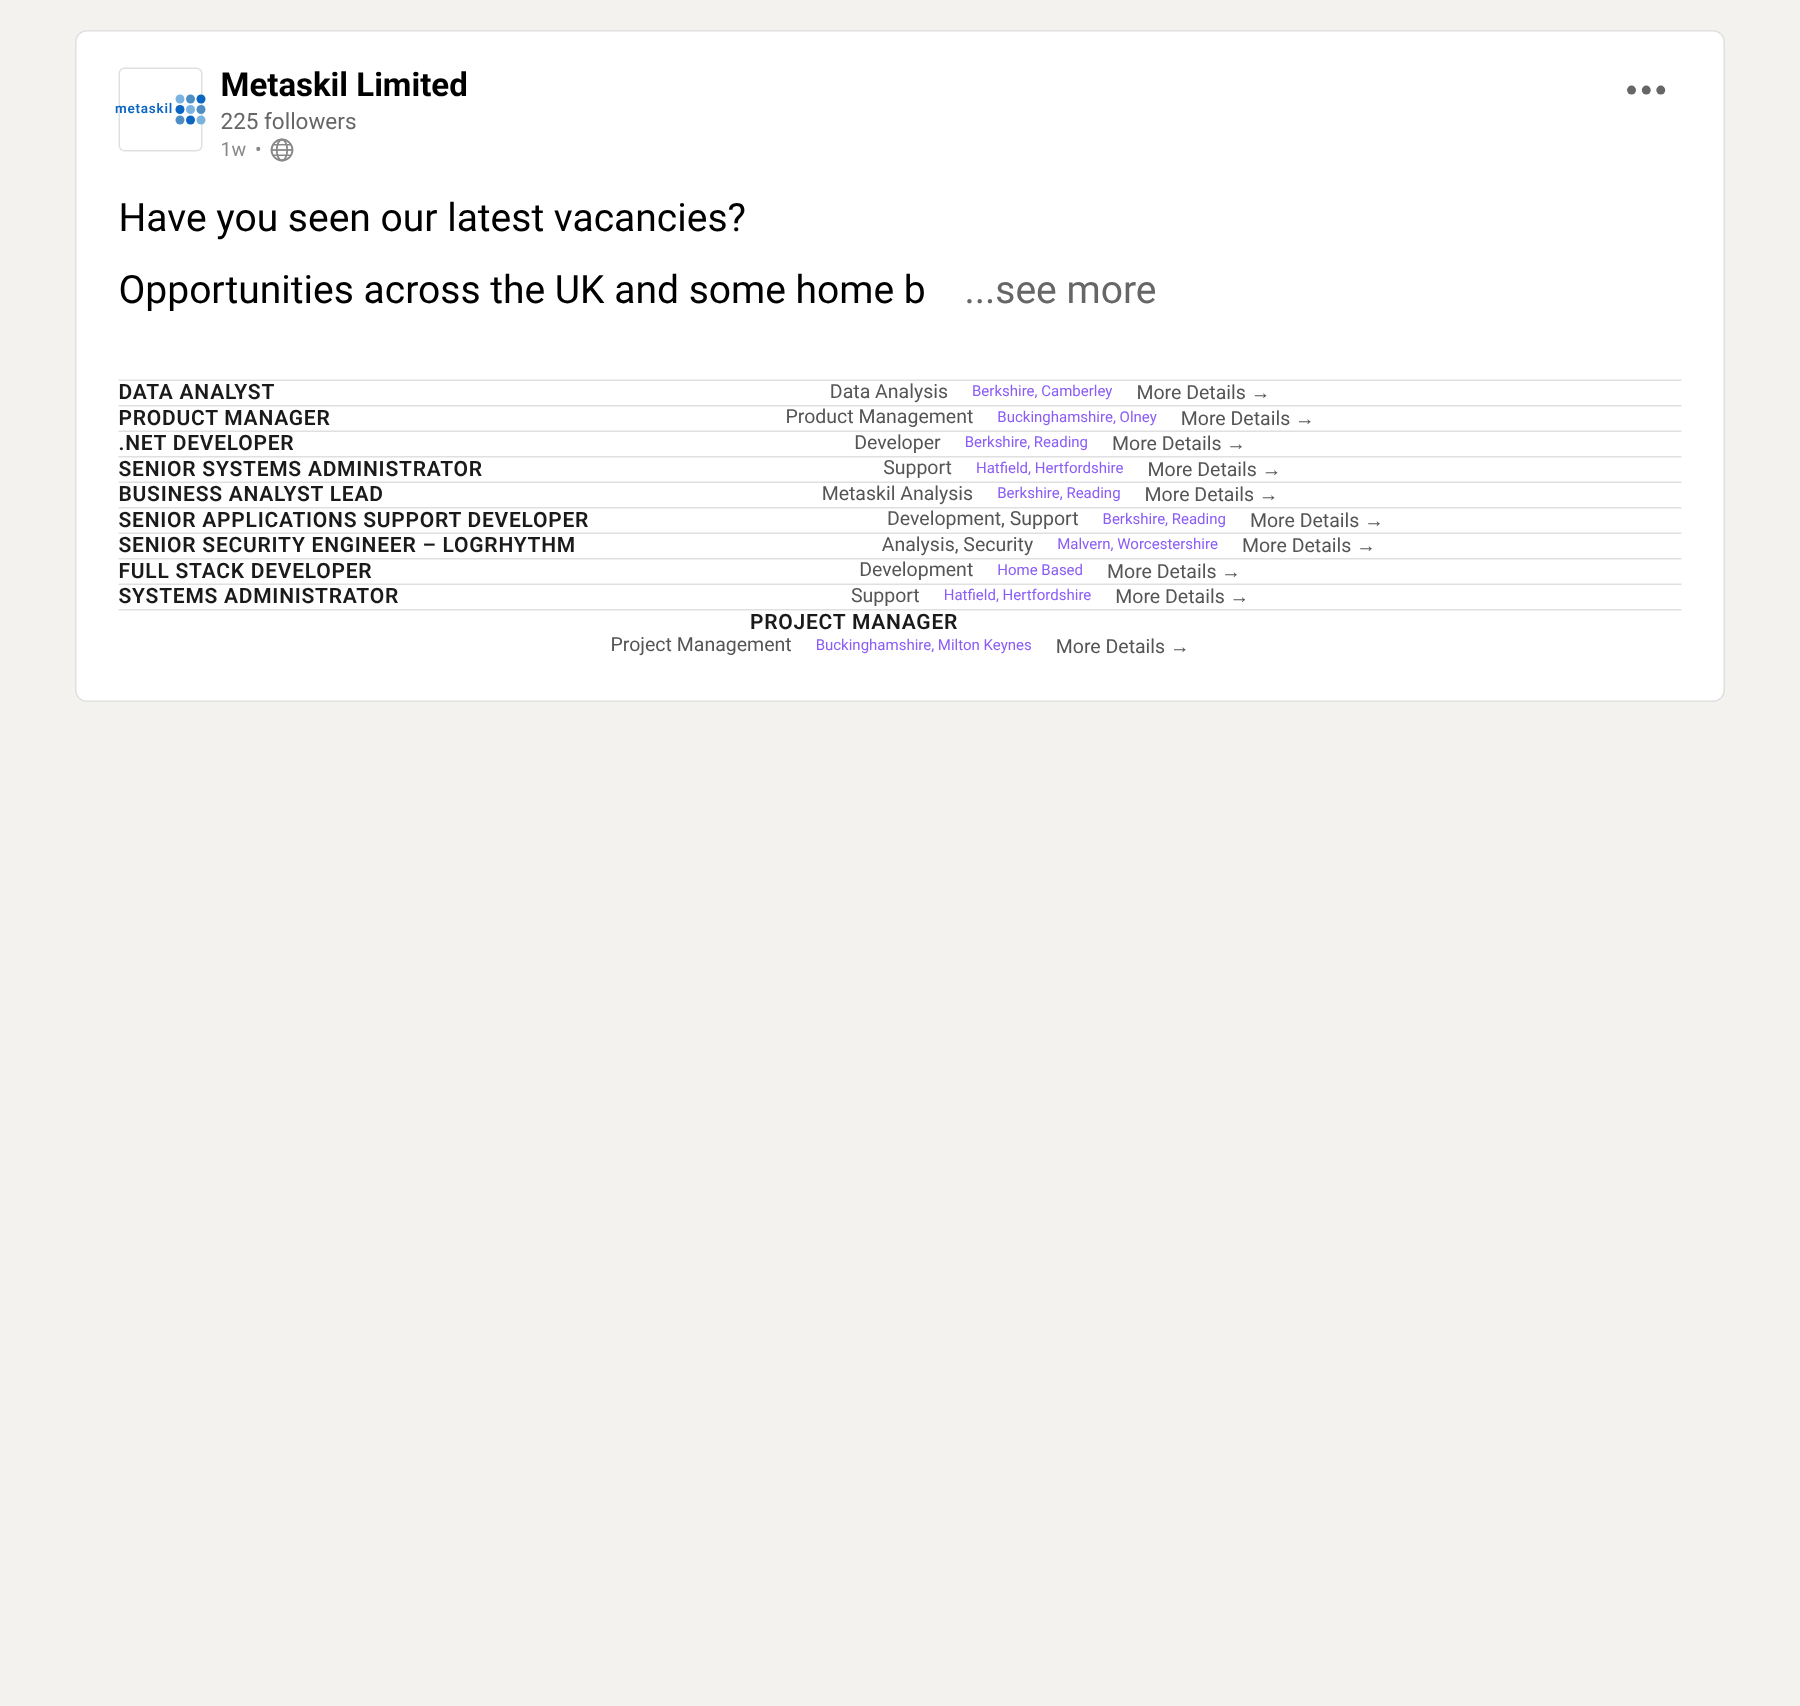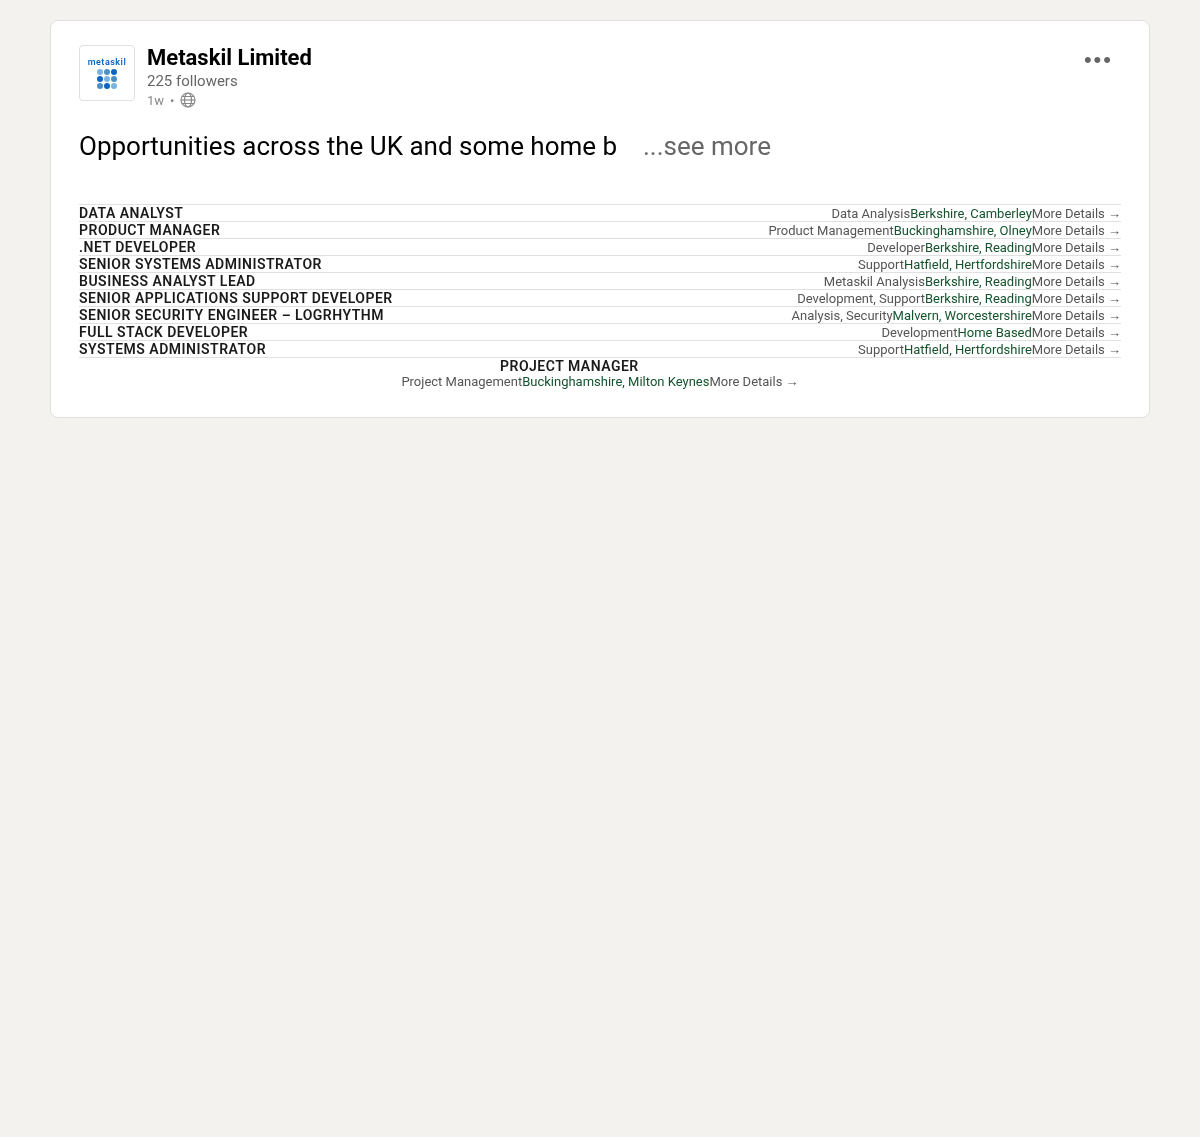--- a/index.html
+++ b/index.html
@@ -40,21 +40,21 @@
       border: 1px solid #e0e0e0;
       border-radius: 4px;
       display: flex;
       align-items: center;
       justify-content: center;
       background: #fff;
       flex-shrink: 0;
     }
     .logo-inner {
       display: flex;
-      flex-direction: column;
+      flex-direction: row;
       align-items: center;
       gap: 2px;
     }
     .logo-text {
       font-size: 9px;
       color: #0a66c2;
       font-weight: 600;
       letter-spacing: 0.5px;
     }
     .logo-icon {
@@ -145,30 +145,31 @@
       font-weight: 600;
       color: #1a1a1a;
       letter-spacing: 0.5px;
       text-transform: uppercase;
       flex: 0 0 auto;
       min-width: 200px;
     }
     .job-details {
       display: flex;
       align-items: center;
+      gap: 16px;
       flex: 1;
-      justify-content: flex-end;
+      justify-content: center;
     }
     .job-category {
       font-size: 13px;
       color: #555555;
     }
     .job-location {
-      font-size: 13px;
-      color: #14532d;
+      font-size: 10px;
+      color: #8b5cf6;
     }
     .more-details-link {
       font-size: 13px;
       color: #555555;
       cursor: pointer;
       white-space: nowrap;
       display: flex;
       align-items: center;
       gap: 3px;
     }
@@ -211,20 +212,21 @@
               <line x1="2" y1="11.5" x2="14" y2="11.5" stroke="#888888" stroke-width="1"></line>
             </svg>
           </span>
         </div>
       </div>
     </div>
     <button class="more-btn">•••</button>
   </div>
 
   <div>
+    <p class="post-title">Have you seen our latest vacancies?</p>
     <p class="post-subtitle">
       <span>Opportunities across the UK and some home b</span>&nbsp;&nbsp;&nbsp;
       <span class="see-more">...see more</span>
     </p>
   </div>
 
   <div class="jobs-list" id="jobs-container">
   <div class="job-row">
       <span class="job-title">DATA ANALYST</span>
       <div class="job-details">

